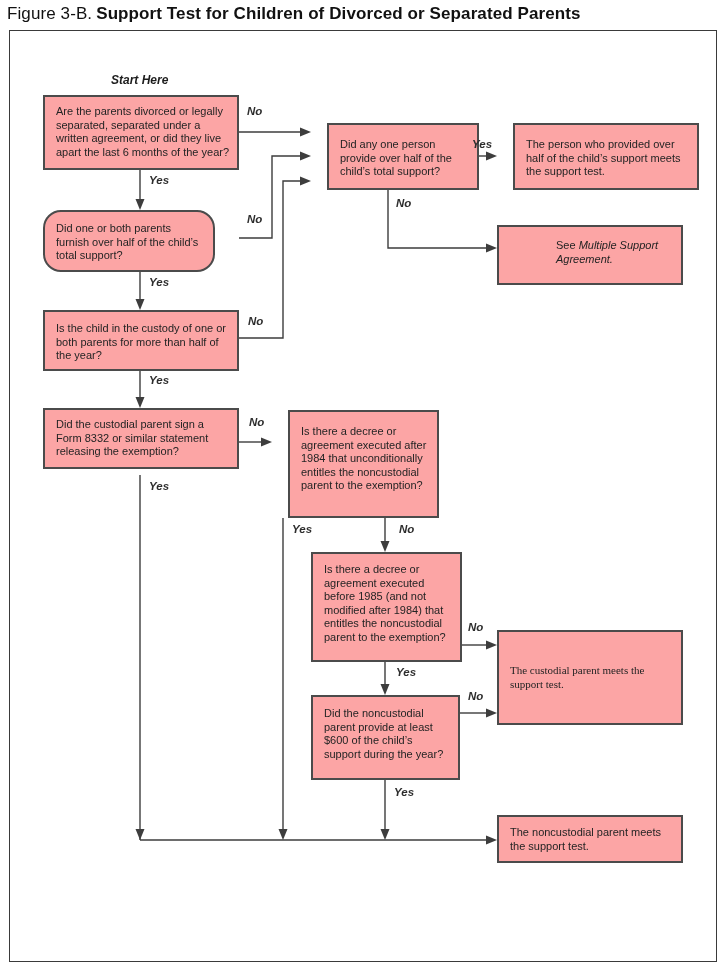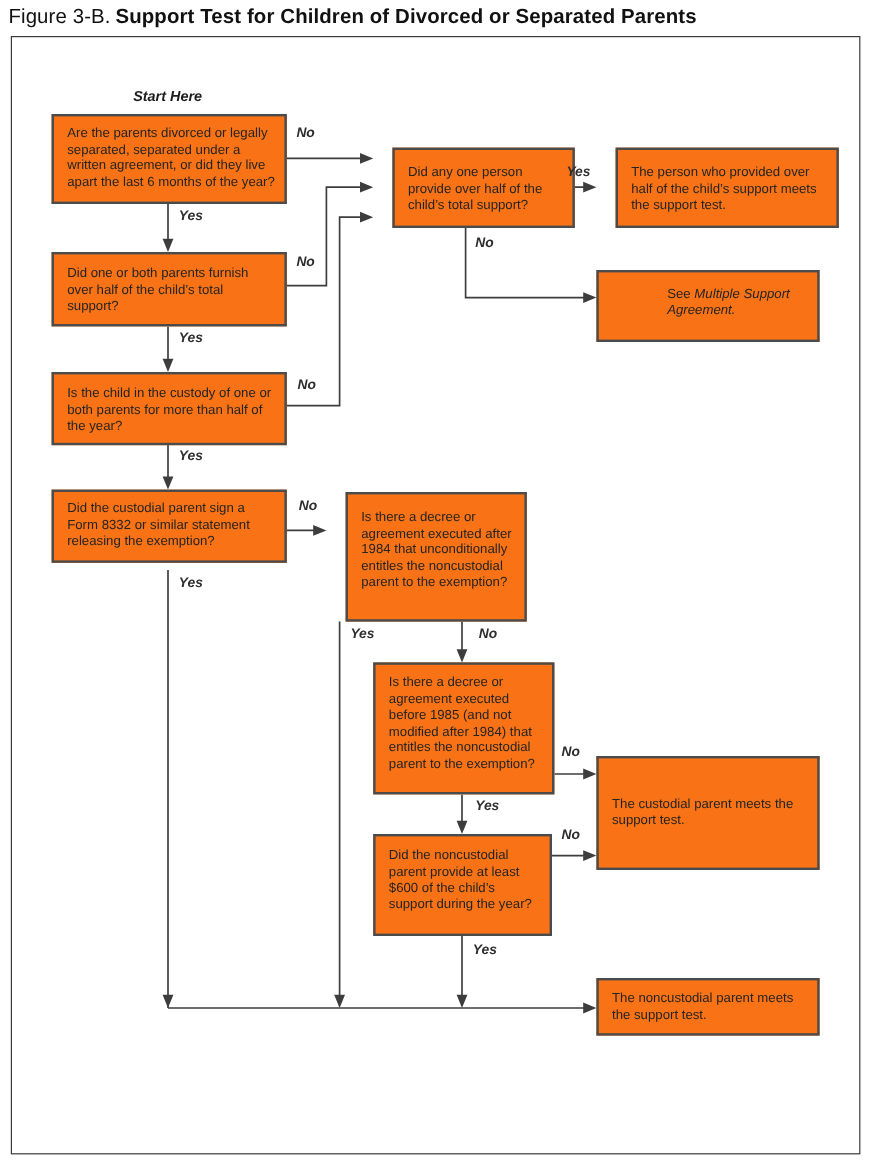--- a/index.html
+++ b/index.html
@@ -17,26 +17,26 @@
   }
   .fig-title .prefix { font-weight:normal; }
   .fig-title .main { font-weight:bold; margin-left:4px; }
   .frame {
     position:absolute; left:9px; top:30px; width:706px; height:930px;
     border:1.5px solid #3a3a3a; background:#fff;
   }
   svg.wires { position:absolute; left:0; top:0; width:725px; height:974px; }
   .node {
     position:absolute; box-sizing:border-box;
-    border:2px solid #4b4b4b; background:#f97316;
+    border:2px solid #4b4b4b; background:#fca5a5;
     font-size:11px; line-height:13.5px; color:#242424;
     padding:8px 7px 4px 11px;
   }
   .node.pad-lg { padding-top:13px;margin-left:16px; }
-  .node.vcenter { display:flex; align-items:center; padding-top:0; padding-bottom:0; }
+  .node.vcenter { display:flex; align-items:center; padding-top:0; padding-bottom:0;font-family:Liberation Serif, serif; }
   .node.indent { padding-left:57px; padding-top:12px; }
   .edge-label {
     position:absolute; font-style:italic; font-weight:bold;
     font-size:11.5px; color:#2e2e2e; white-space:nowrap;
   }
   .start-label {
     position:absolute; left:111px; top:73px;
     font-style:italic; font-weight:bold; font-size:12px; color:#1d1d1d;
   }
 </style>
@@ -97,21 +97,21 @@
     <polygon points="140,840 135.5,829 144.5,829"></polygon>
     <polygon points="283,840 278.5,829 287.5,829"></polygon>
     <polygon points="385,840 380.5,829 389.5,829"></polygon>
   </g>
 </svg>
 
 <div class="start-label">Start Here</div>
 
 <div class="node" style="left:43px; top:95px; width:196px; height:75px;">Are the parents divorced or legally separated, separated under a written agreement, or did they live apart the last 6 months of the year?</div>
 
-<div class="node" style="left:43px; top:210px; width:196px; height:62px; padding-top:10px;">Did one or both parents furnish over half of the child’s total support?</div>
+<div class="node" style="left:43px; top:210px; width:172px; height:62px; padding-top:10px;border-radius:18px;">Did one or both parents furnish over half of the child’s total support?</div>
 
 <div class="node" style="left:43px; top:310px; width:196px; height:61px; padding-top:10px;">Is the child in the custody of one or both parents for more than half of the year?</div>
 
 <div class="node" style="left:43px; top:408px; width:196px; height:61px;">Did the custodial parent sign a Form 8332 or similar statement releasing the exemption?</div>
 
 <div class="node pad-lg" style="left:311px; top:123px; width:152px; height:67px;">Did any one person provide over half of the child’s total support?</div>
 
 <div class="node pad-lg" style="left:497px; top:123px; width:186px; height:67px;">The person who provided over half of the child’s support meets the support test.</div>
 
 <div class="node indent" style="left:497px; top:225px; width:186px; height:60px;"><span>See </span><span style="font-style:italic;">Multiple Support Agreement.</span></div>

